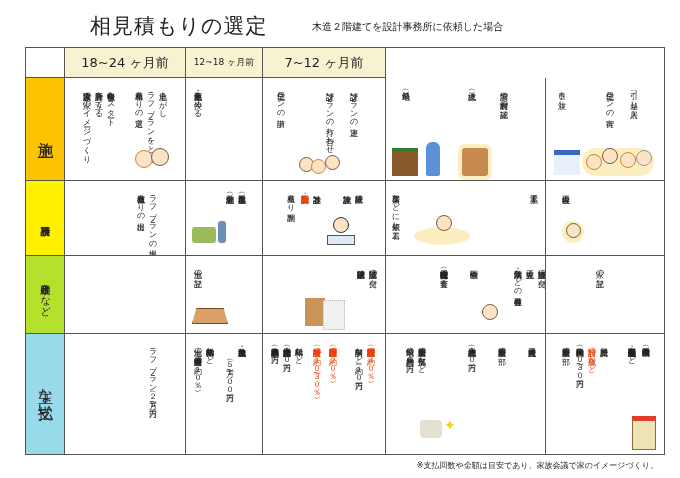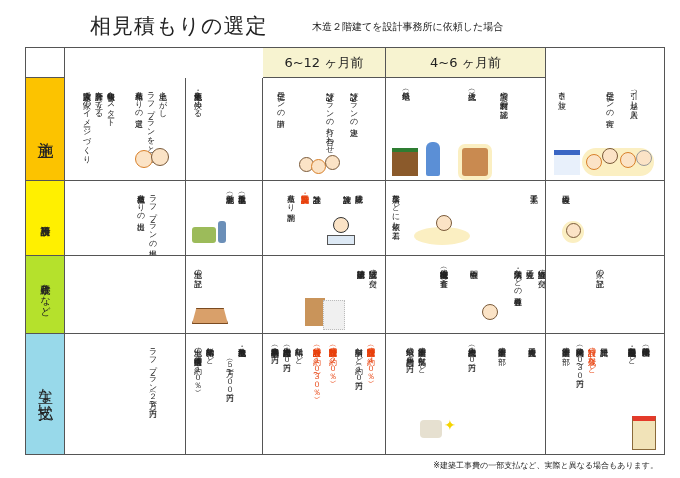--- a/index.html
+++ b/index.html
@@ -20,22 +20,23 @@
 </style>
 </head>
 <body>
 
 <div class="title">相見積もりの選定</div>
 <div class="subtitle">木造２階建てを設計事務所に依頼した場合</div>
 
 <div class="grid">
 
   <div class="cell" style="left:0;top:0;width:39px;height:30px;"></div>
-  <div class="cell hdr" style="left:237px;top:0;width:123px;height:30px;">6~12 ヶ月前</div>
-  <div class="cell hdr" style="left:360px;top:0;width:160px;height:30px;">4~6 ヶ月前</div>
+  <div class="cell hdr" style="left:39px;top:0;width:121px;height:30px;">18~24 ヶ月前</div>
+  <div class="cell hdr small" style="left:160px;top:0;width:77px;height:30px;">12~18 ヶ月前</div>
+  <div class="cell hdr" style="left:237px;top:0;width:123px;height:30px;">7~12 ヶ月前</div>
 
   <div class="cell rowlab" style="left:0;top:30px;width:39px;height:103px;background:#fcc300;">
       <span style="font-size:16px;">施主</span>
     </div>
   <div class="cell rowlab" style="left:0;top:133px;width:39px;height:75px;background:#fff000;">
       <span style="font-size:10px;">設計事務所</span>
     </div>
   <div class="cell rowlab" style="left:0;top:208px;width:39px;height:78px;background:#b5e12c;">
       <span style="font-size:10px;">行政手続きなど</span>
     </div>
@@ -180,13 +181,13 @@
     <div class="v" style="left:94px;">（団体信用生命保険料）</div>
     <div class="v" style="left:80px;">不動産取得税・固定資産税など</div>
     <div class="v" style="left:52px;">登記費用</div>
     <div class="v red" style="left:40px;">設計料の残金など</div>
     <div class="v" style="left:28px;">火災保険料（約２０〜３０万円）</div>
     <div class="v" style="left:14px;">建築工事費の一部</div>
     <div class="illus" style="left:86px;top:82px;width:22px;height:28px;background:#f1e3b8;border:1px solid #8a6a3a;border-top:5px solid #e43a2a;"></div>
   </div>
 </div>
 
-<div class="note">※建築工事費の一部支払など、実際と異なる場合もあります。</div>
+<div class="note">※支払回数や金額は目安であり、家族会議で家のイメージづくり。</div>
 
 </body></html>

